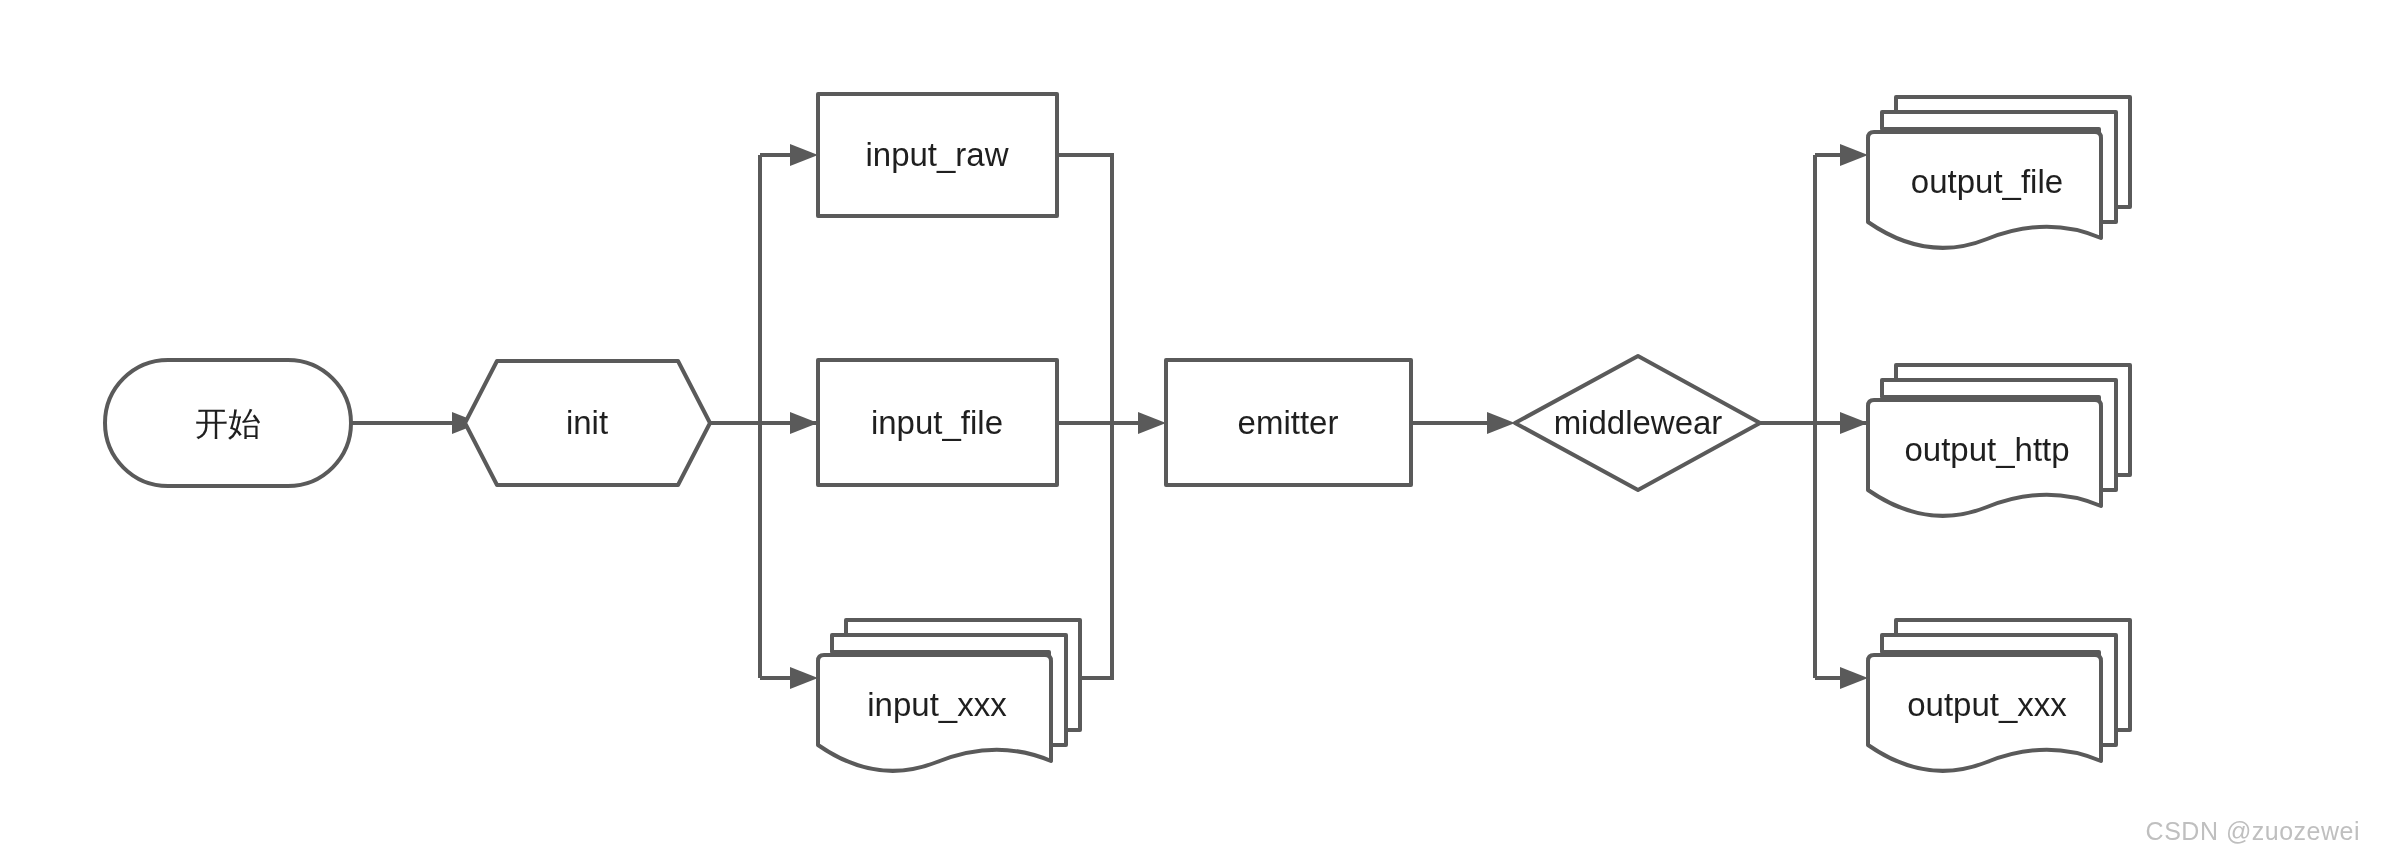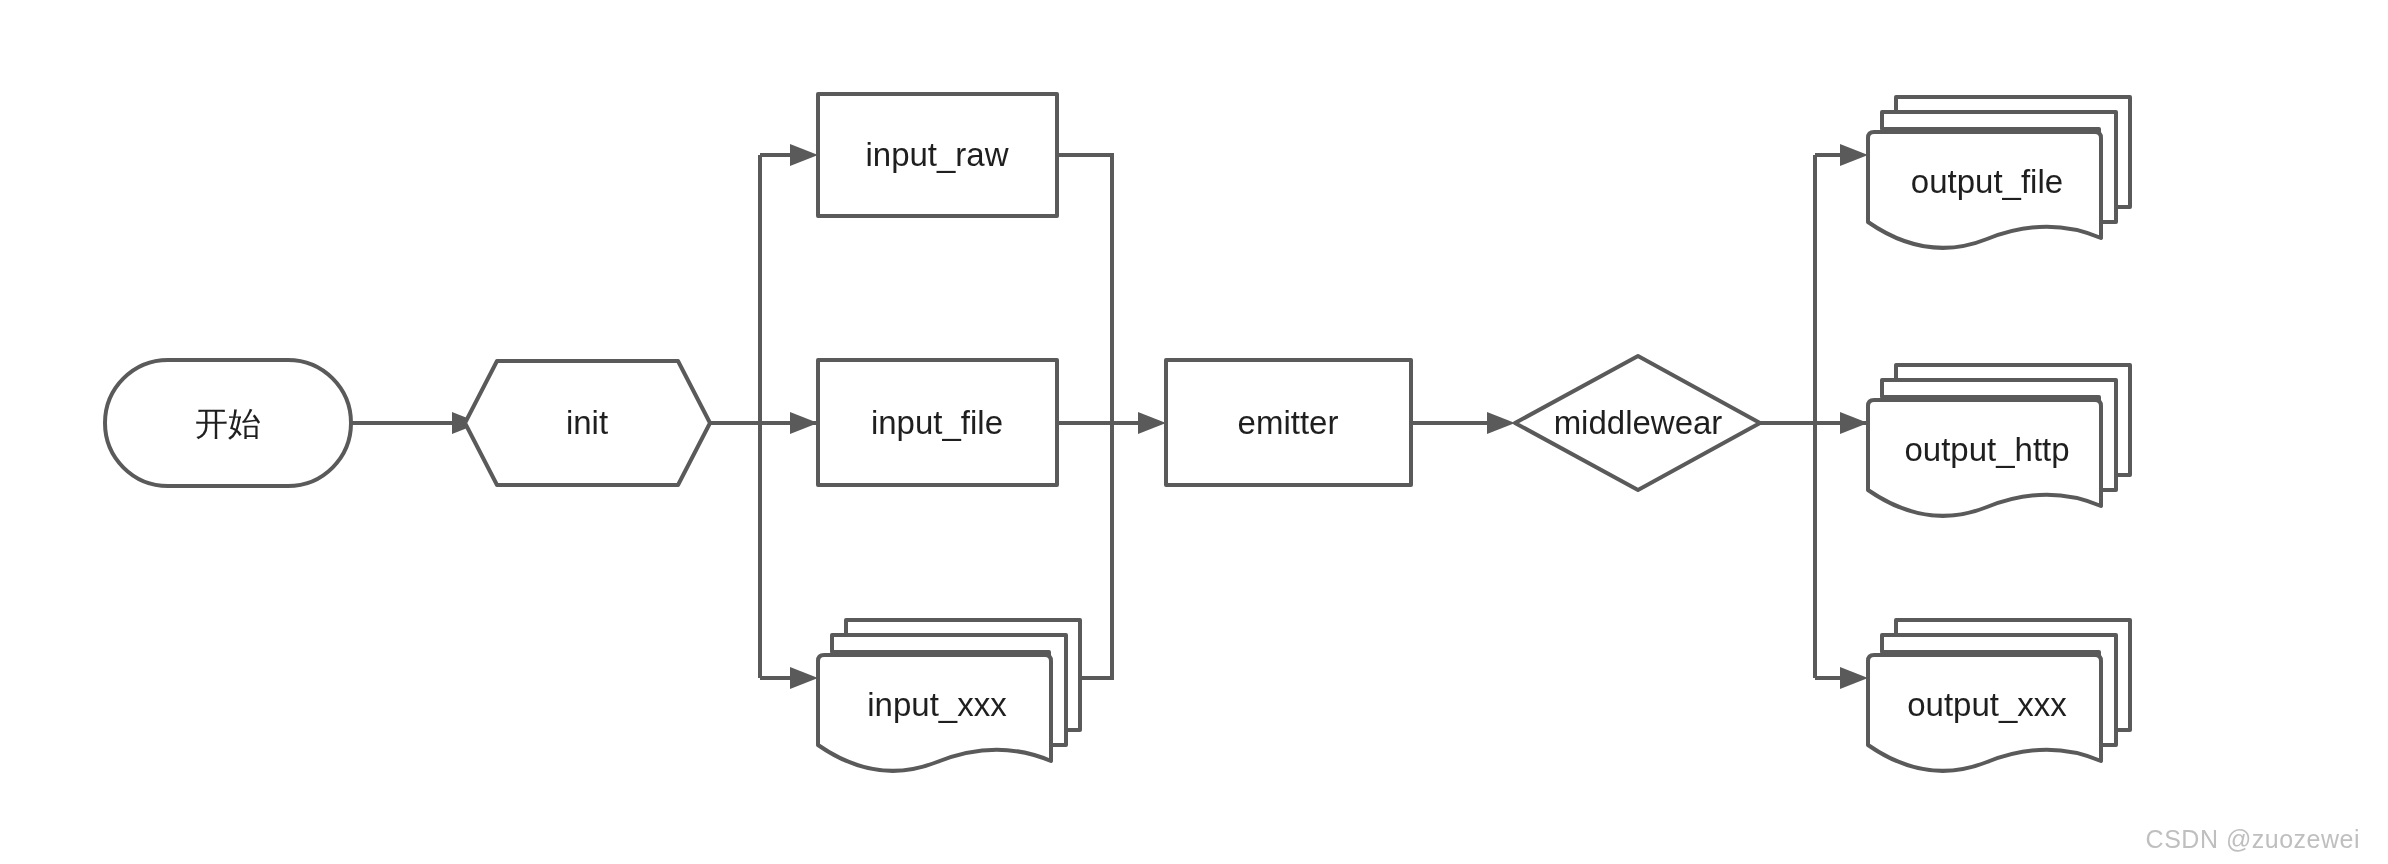--- a/index.html
+++ b/index.html
@@ -58,21 +58,21 @@
   .node-label-cjk {
     fill: #1f1f1f;
     font-family: "DejaVu Sans", "Liberation Sans", sans-serif;
     font-size: 33px;
     text-anchor: middle;
     dominant-baseline: middle;
   }
   .watermark-text {
     position: absolute;
     right: 28px;
-    bottom: 10px;
+    bottom: 18px;
     color: #bfbfbf;
     font-family: "Liberation Sans", "DejaVu Sans", sans-serif;
     font-size: 25px;
     letter-spacing: 0.5px;
     white-space: nowrap;
     user-select: none;
   }
 </style>
 </head>
 <body>

